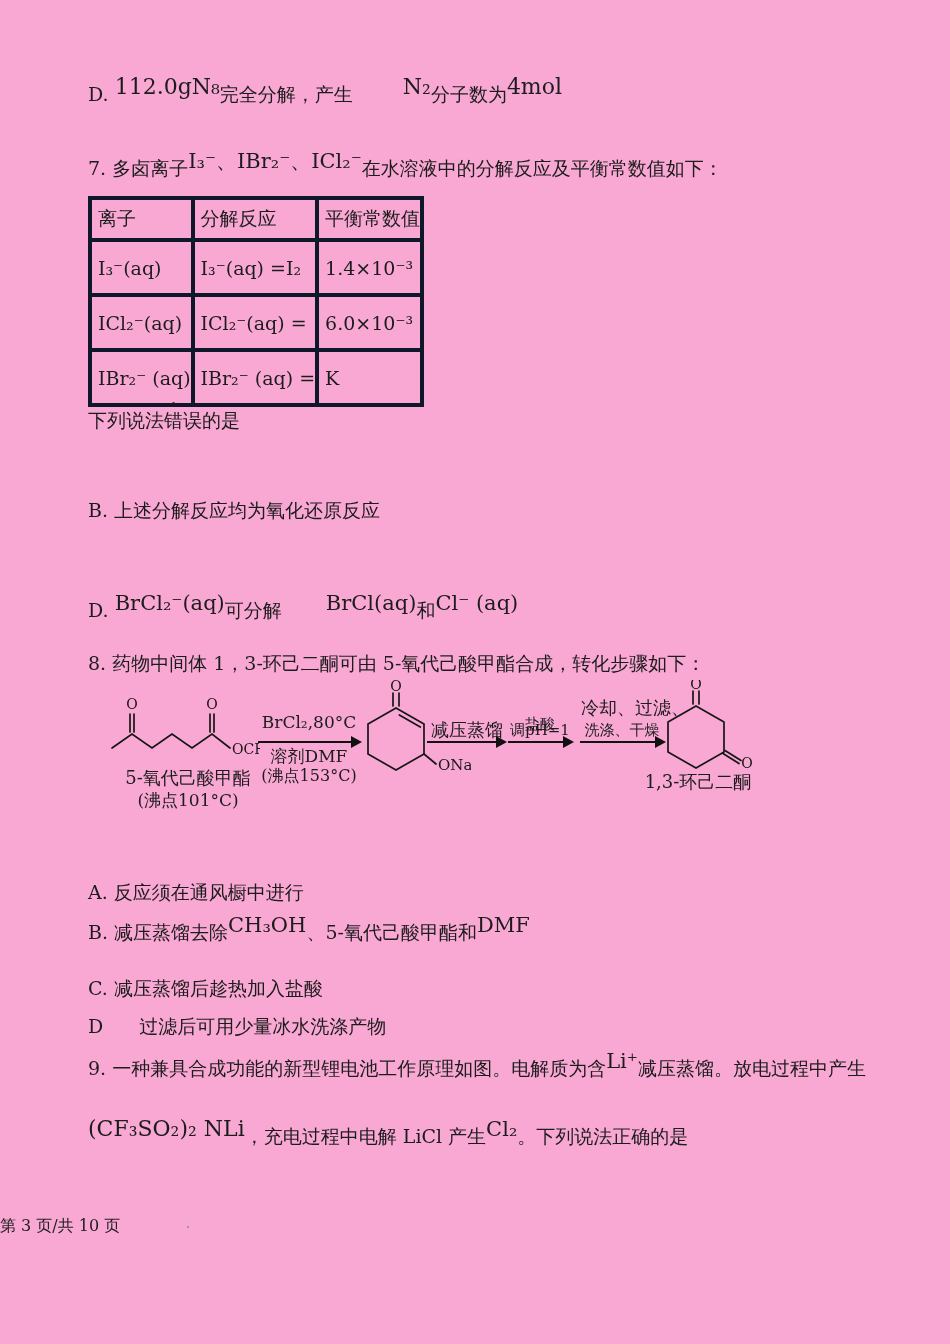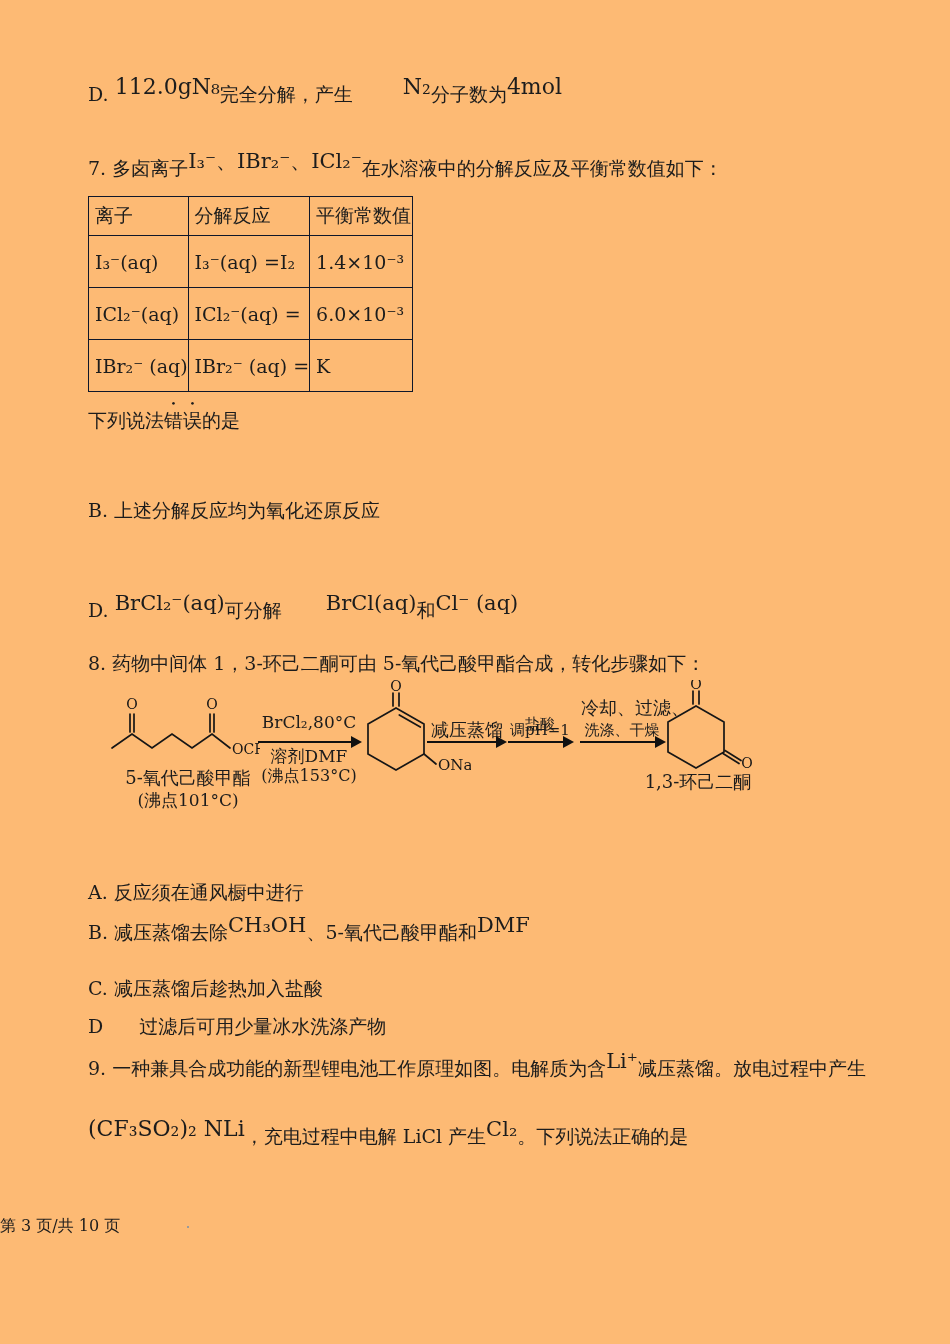--- a/index.html
+++ b/index.html
@@ -1,21 +1,21 @@
 <!DOCTYPE html>
 <html><head>
 <meta charset="utf-8">
 <style>
   html,body{margin:0;padding:0;}
   body{background:#e8e8e8;}
   .page{
     position:relative;
     width:950px;height:1344px;
     margin:0 auto;
-    background:#fdba74;
+    background:#f9a8d4;
     font-family:"DejaVu Serif","Liberation Serif",serif;
     color:#1c1c1c;
     overflow:hidden;
   }
   .line{
     position:absolute;
     left:88px;
     font-size:19px;
     line-height:30px;
     white-space:nowrap;
@@ -38,21 +38,21 @@
     text-emphasis-position:over right;
   }
   
   table.ktable{
     position:absolute;left:88px;top:196px;
     border-collapse:collapse;
     table-layout:fixed;
     font-size:19px;
   }
   table.ktable th, table.ktable td{
-    border:1px solid #0f172a;
+    border:4px solid #0f172a;
     font-weight:normal;
     text-align:left;
     padding:0 0 0 6px;
     overflow:hidden;
     white-space:nowrap;
   }
   table.ktable th{height:38px;}
   table.ktable td{height:51px;}
   col.c1{width:61px;} col.c2{width:84px;} col.c3{width:103px;}
   

